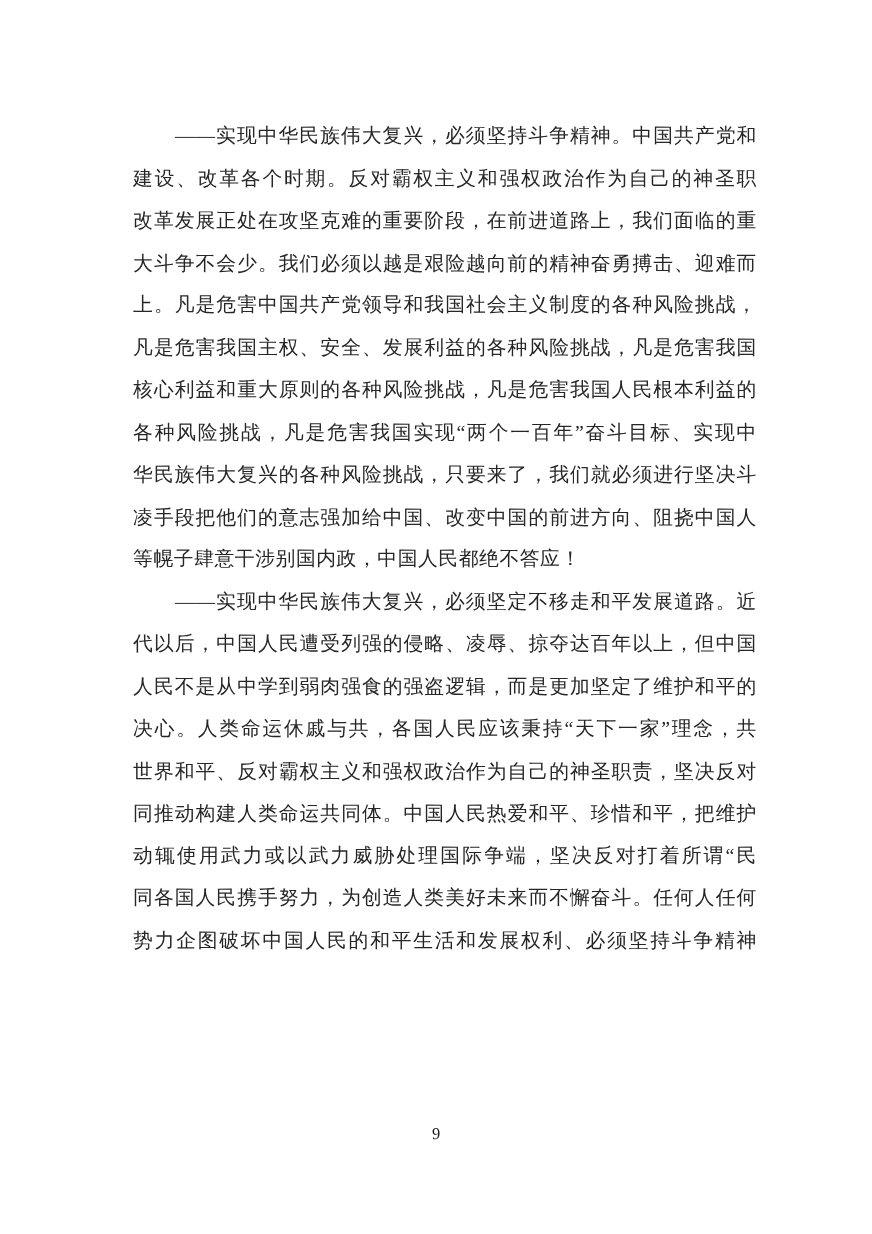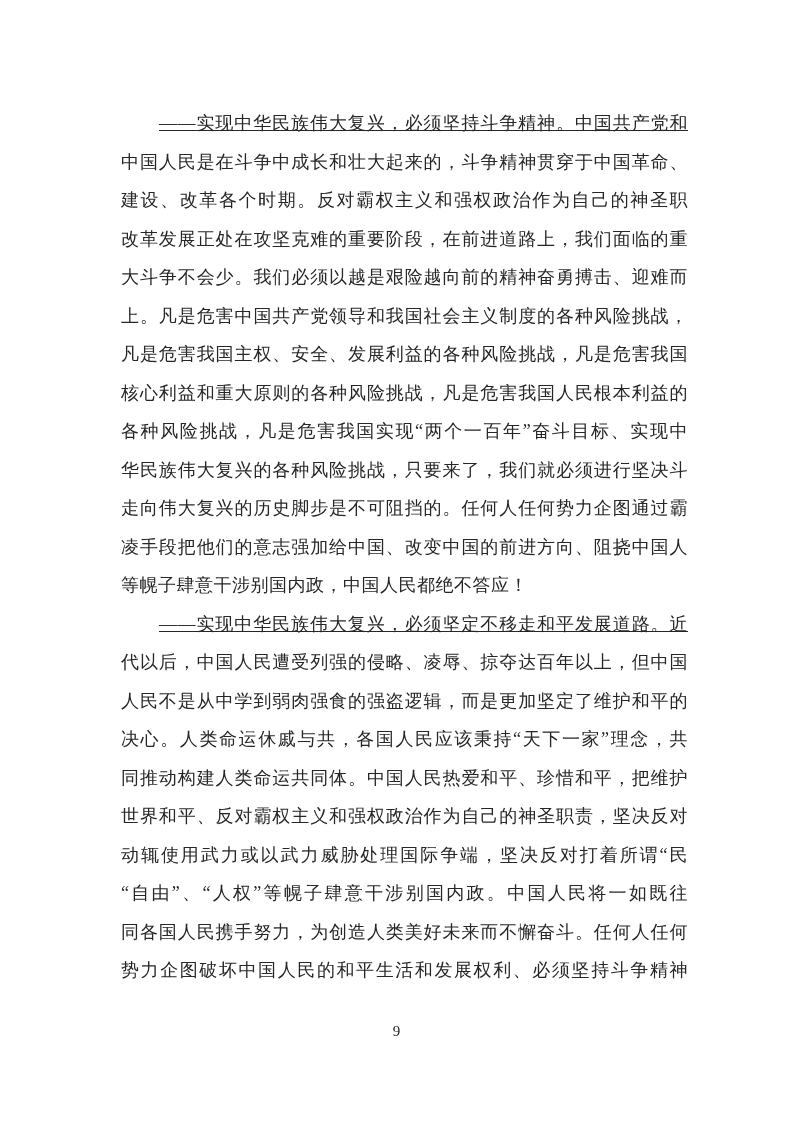--- a/index.html
+++ b/index.html
@@ -27,21 +27,20 @@
     line-height: 38.5px;
     font-size: 18px;
     letter-spacing: 0.5px;
     text-align: justify;
     text-align-last: justify;
     overflow: hidden;
     white-space: normal;
   }
   .line.indent {
     padding-left: 38px;
-    text-decoration: underline;
   }
   .line.para-end {
     text-align-last: left;
   }
   .page-number {
     position: absolute;
     top: 1021px;
     left: 0;
     width: 100%;
     text-align: center;
@@ -50,37 +49,34 @@
     color: #1a1a1a;
     font-family: "Liberation Serif", "DejaVu Serif", serif;
   }
 </style>
 </head>
 <body>
 
 <div class="page">
   <div class="content">
       <div class="line indent">——实现中华民族伟大复兴，必须坚持斗争精神。中国共产党和</div>
-      <div class="line">中国人民是在斗争中成长和壮大起来的，斗争精神贯穿于中国革命、</div>
       <div class="line">建设、改革各个时期。反对霸权主义和强权政治作为自己的神圣职责，</div>
       <div class="line">改革发展正处在攻坚克难的重要阶段，在前进道路上，我们面临的重</div>
       <div class="line">大斗争不会少。我们必须以越是艰险越向前的精神奋勇搏击、迎难而</div>
       <div class="line">上。凡是危害中国共产党领导和我国社会主义制度的各种风险挑战，</div>
       <div class="line">凡是危害我国主权、安全、发展利益的各种风险挑战，凡是危害我国</div>
       <div class="line">核心利益和重大原则的各种风险挑战，凡是危害我国人民根本利益的</div>
       <div class="line">各种风险挑战，凡是危害我国实现“两个一百年”奋斗目标、实现中</div>
       <div class="line">华民族伟大复兴的各种风险挑战，只要来了，我们就必须进行坚决斗</div>
-      <div class="line">走向伟大复兴的历史脚步是不可阻挡的。任何人任何势力企图通过霸</div>
       <div class="line">凌手段把他们的意志强加给中国、改变中国的前进方向、阻挠中国人</div>
       <div class="line para-end">等幌子肆意干涉别国内政，中国人民都绝不答应！</div>
       <div class="line indent">——实现中华民族伟大复兴，必须坚定不移走和平发展道路。近</div>
       <div class="line">代以后，中国人民遭受列强的侵略、凌辱、掠夺达百年以上，但中国</div>
       <div class="line">人民不是从中学到弱肉强食的强盗逻辑，而是更加坚定了维护和平的</div>
       <div class="line">决心。人类命运休戚与共，各国人民应该秉持“天下一家”理念，共</div>
+      <div class="line">世界和平、反对霸权主义和强权政治作为自己的神圣职责，坚决反对</div>
       <div class="line">同推动构建人类命运共同体。中国人民热爱和平、珍惜和平，把维护</div>
-      <div class="line">世界和平、反对霸权主义和强权政治作为自己的神圣职责，坚决反对</div>
       <div class="line">动辄使用武力或以武力威胁处理国际争端，坚决反对打着所谓“民主”、</div>
-      <div class="line">“自由”、“人权”等幌子肆意干涉别国内政。中国人民将一如既往</div>
       <div class="line">同各国人民携手努力，为创造人类美好未来而不懈奋斗。任何人任何</div>
       <div class="line">势力企图破坏中国人民的和平生活和发展权利、必须坚持斗争精神</div>
     </div>
   <div class="page-number">9</div>
 </div>
 
 </body></html>

